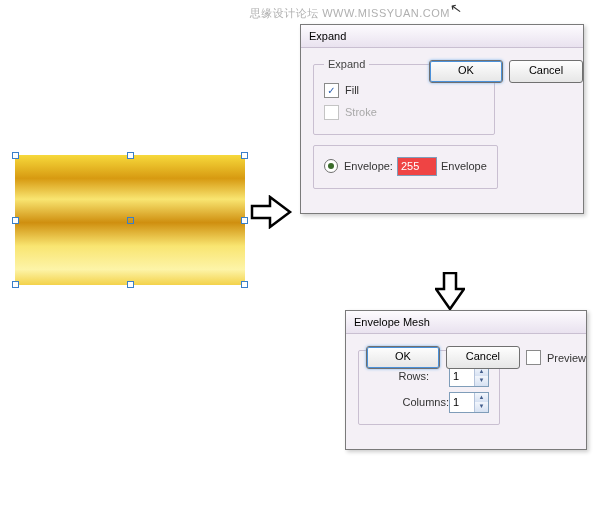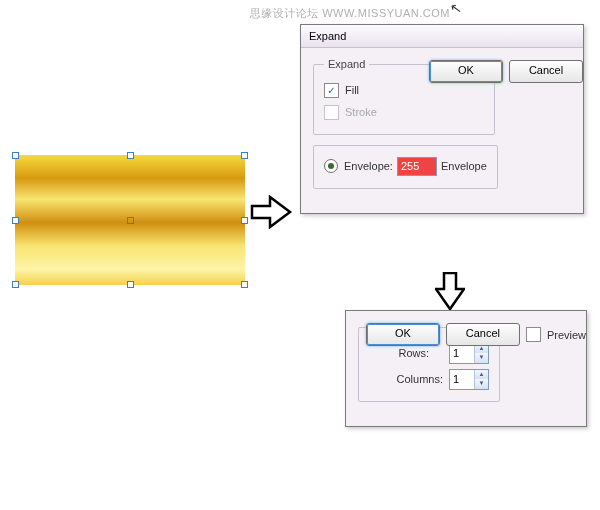--- a/index.html
+++ b/index.html
@@ -99,34 +99,35 @@
         </div>
       </fieldset>
       <div class="btncol">
         <div class="btn default">OK</div>
         <div class="btn">Cancel</div>
       </div>
     </div>
   </div>
 
   <div class="dlg dlg2">
+    <div class="titlebar">Envelope Mesh</div>
     <div class="body">
       <fieldset class="meshcol">
         <legend>Mesh</legend>
         <div class="row" style="justify-content:flex-end;gap:20px">
           <span class="lbl">Rows:</span>
           <span class="spin">
             <span class="val">1</span>
             <span class="handles">
                 <span>▲</span>
                 <span>▼</span>
               </span>
           </span>
         </div>
-        <div class="row" style="justify-content:flex-end;gap:6px;margin-top:6px">
+        <div class="row" style="justify-content:flex-end;gap:0;margin-top:6px">
           <span class="lbl">Columns:</span>
           <span class="spin">
             <span class="val">1</span>
             <span class="handles">
                 <span>▲</span>
                 <span>▼</span>
               </span>
           </span>
         </div>
       </fieldset>

